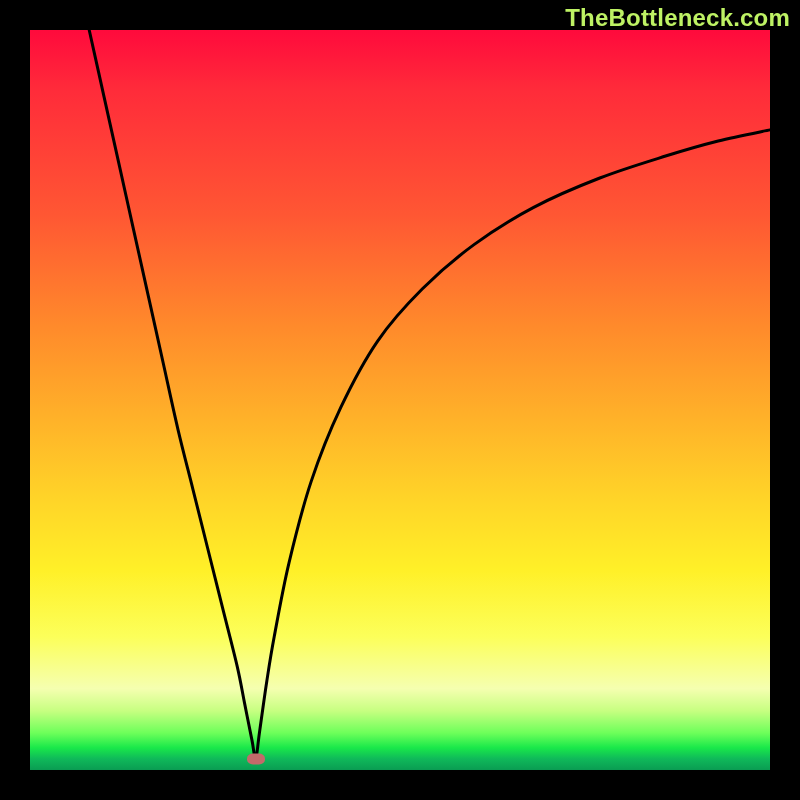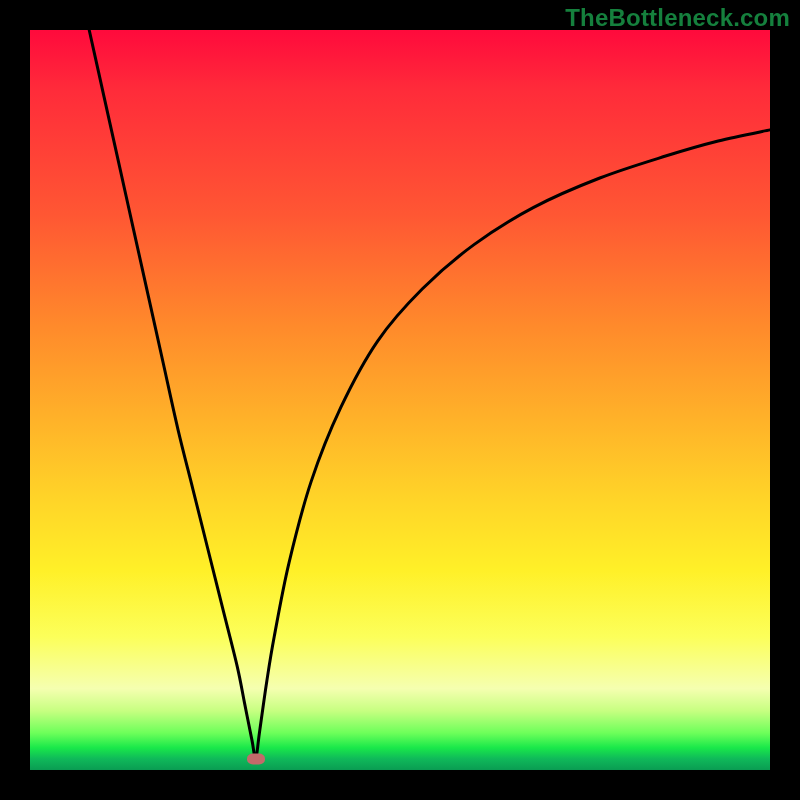--- a/index.html
+++ b/index.html
@@ -16,21 +16,21 @@
     width: 800px;
     height: 800px;
     background: #000;
   }
   .watermark {
     position: absolute;
     top: 4px;
     right: 10px;
     font-size: 24px;
     font-weight: 600;
-    color: #15803d;
+    color: #bef264;
     letter-spacing: 0.2px;
     z-index: 5;
     user-select: none;
   }
   .plot-area {
     position: absolute;
     left: 30px;
     top: 30px;
     width: 740px;
     height: 740px;

